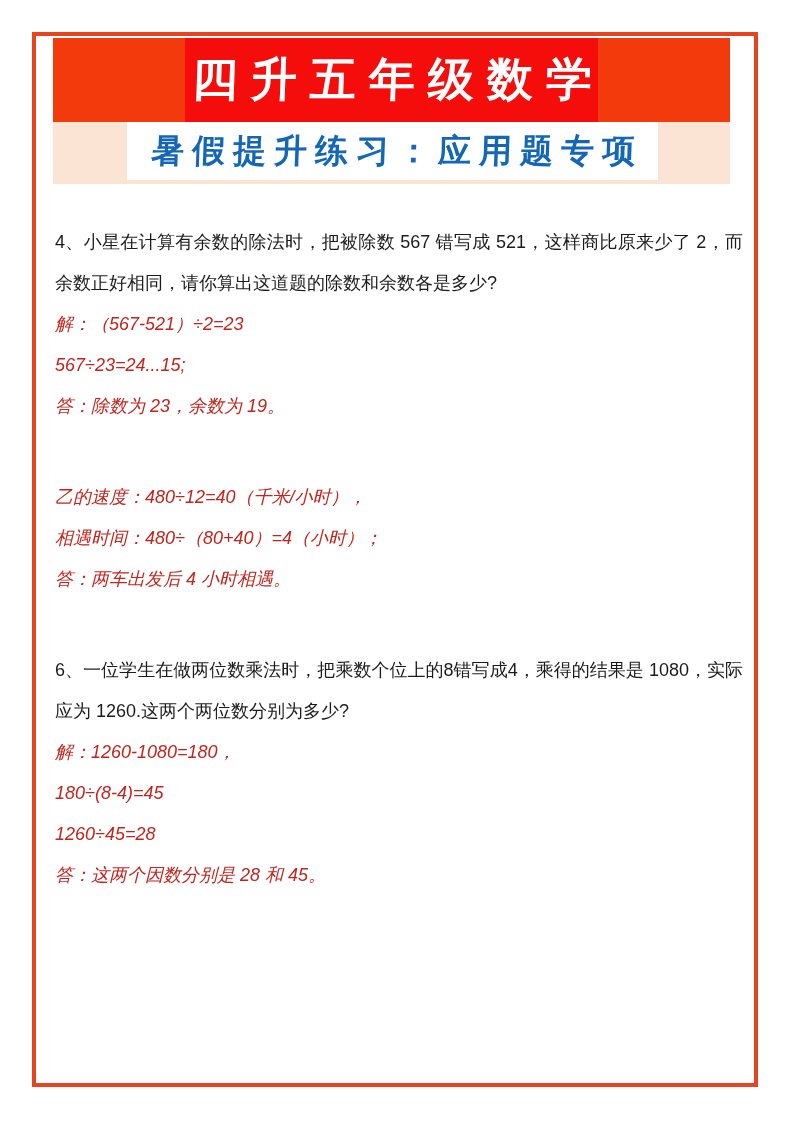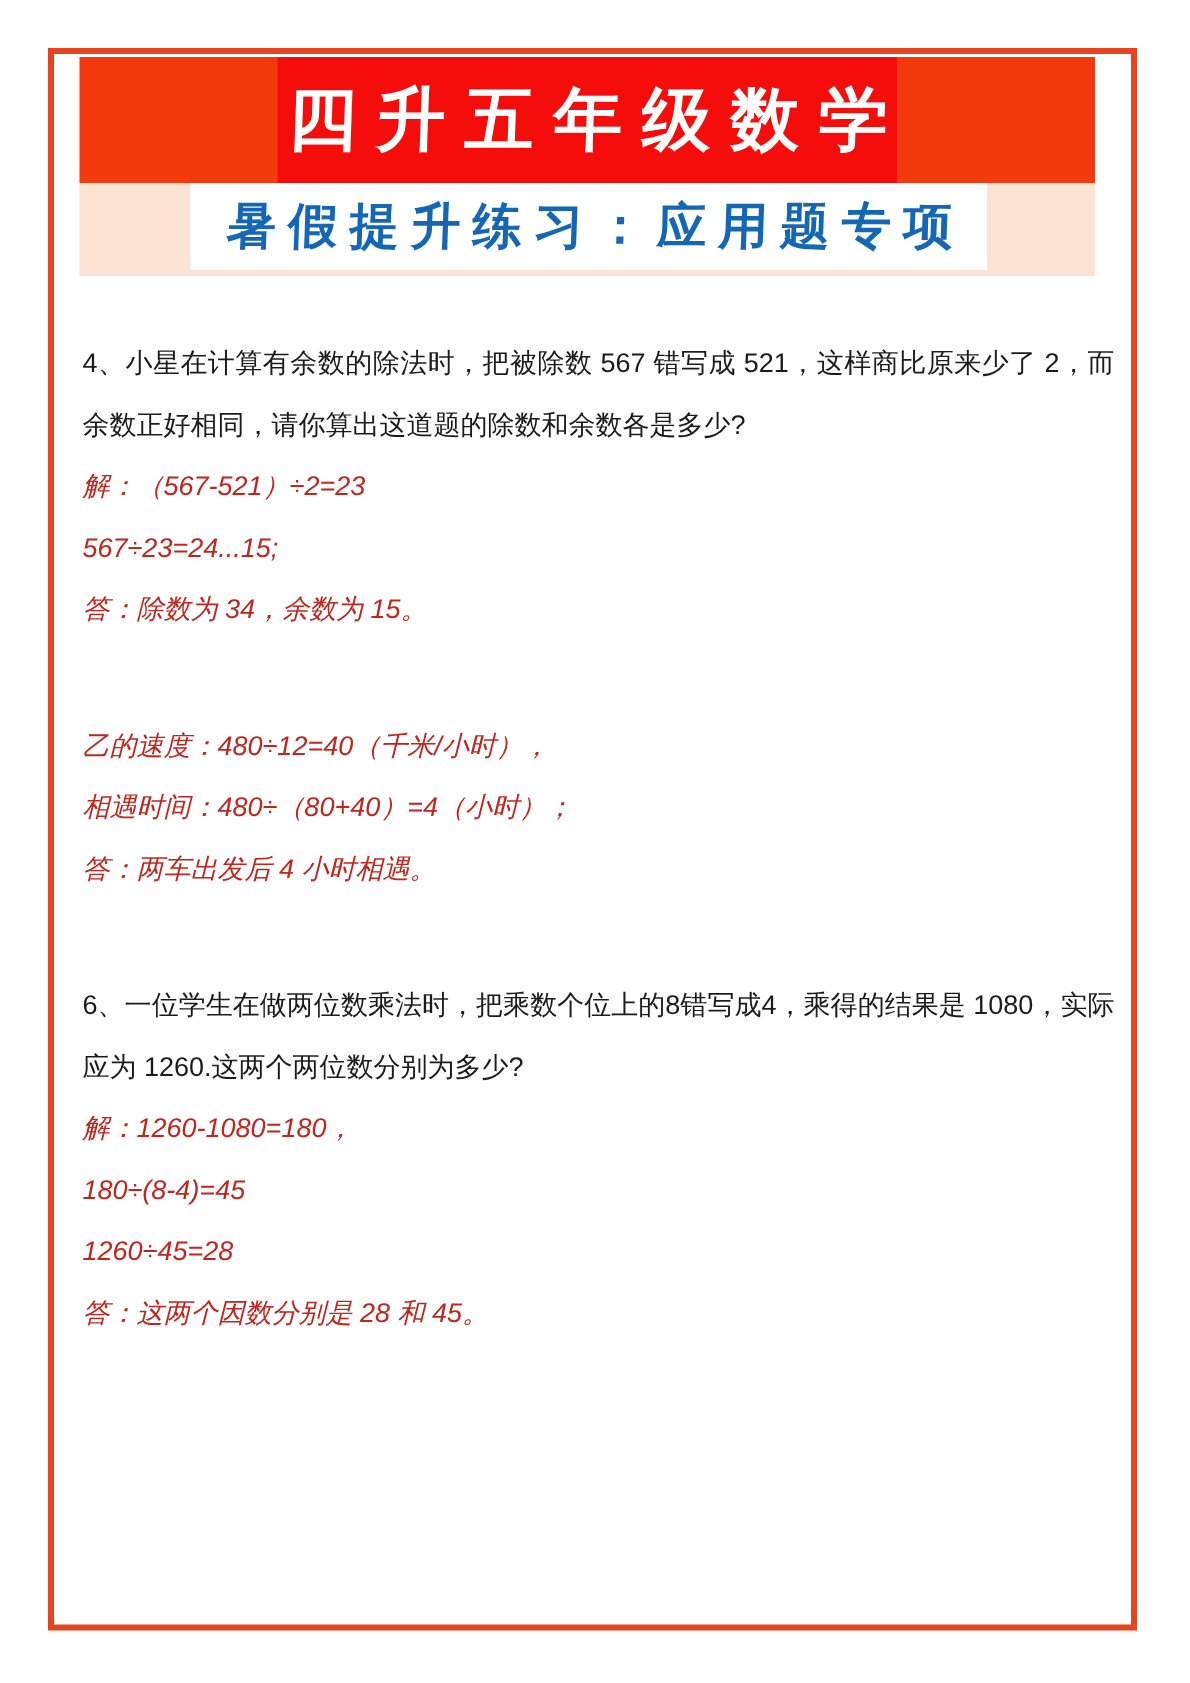--- a/index.html
+++ b/index.html
@@ -85,21 +85,21 @@
       <div class="subtitle-text">暑假提升练习：应用题专项</div>
     </div>
   </div>
 
   <div class="content">
 
     <div class="problem">
       <div class="question">4、小星在计算有余数的除法时，把被除数 567 错写成 521，这样商比原来少了 2，而余数正好相同，请你算出这道题的除数和余数各是多少?</div>
       <div class="solution-line">解：（567-521）÷2=23</div>
       <div class="solution-line">567÷23=24...15;</div>
-      <div class="solution-line">答：除数为 34，余数为 15。</div>
+      <div class="solution-line">答：除数为 23，余数为 19。</div>
     </div>
 
     <div class="problem">
       <div class="solution-line">乙的速度：480÷12=40（千米/小时），</div>
       <div class="solution-line">相遇时间：480÷（80+40）=4（小时）；</div>
       <div class="solution-line">答：两车出发后 4 小时相遇。</div>
     </div>
 
     <div class="problem">
       <div class="question">6、一位学生在做两位数乘法时，把乘数个位上的8错写成4，乘得的结果是 1080，实际应为 1260.这两个两位数分别为多少?</div>

